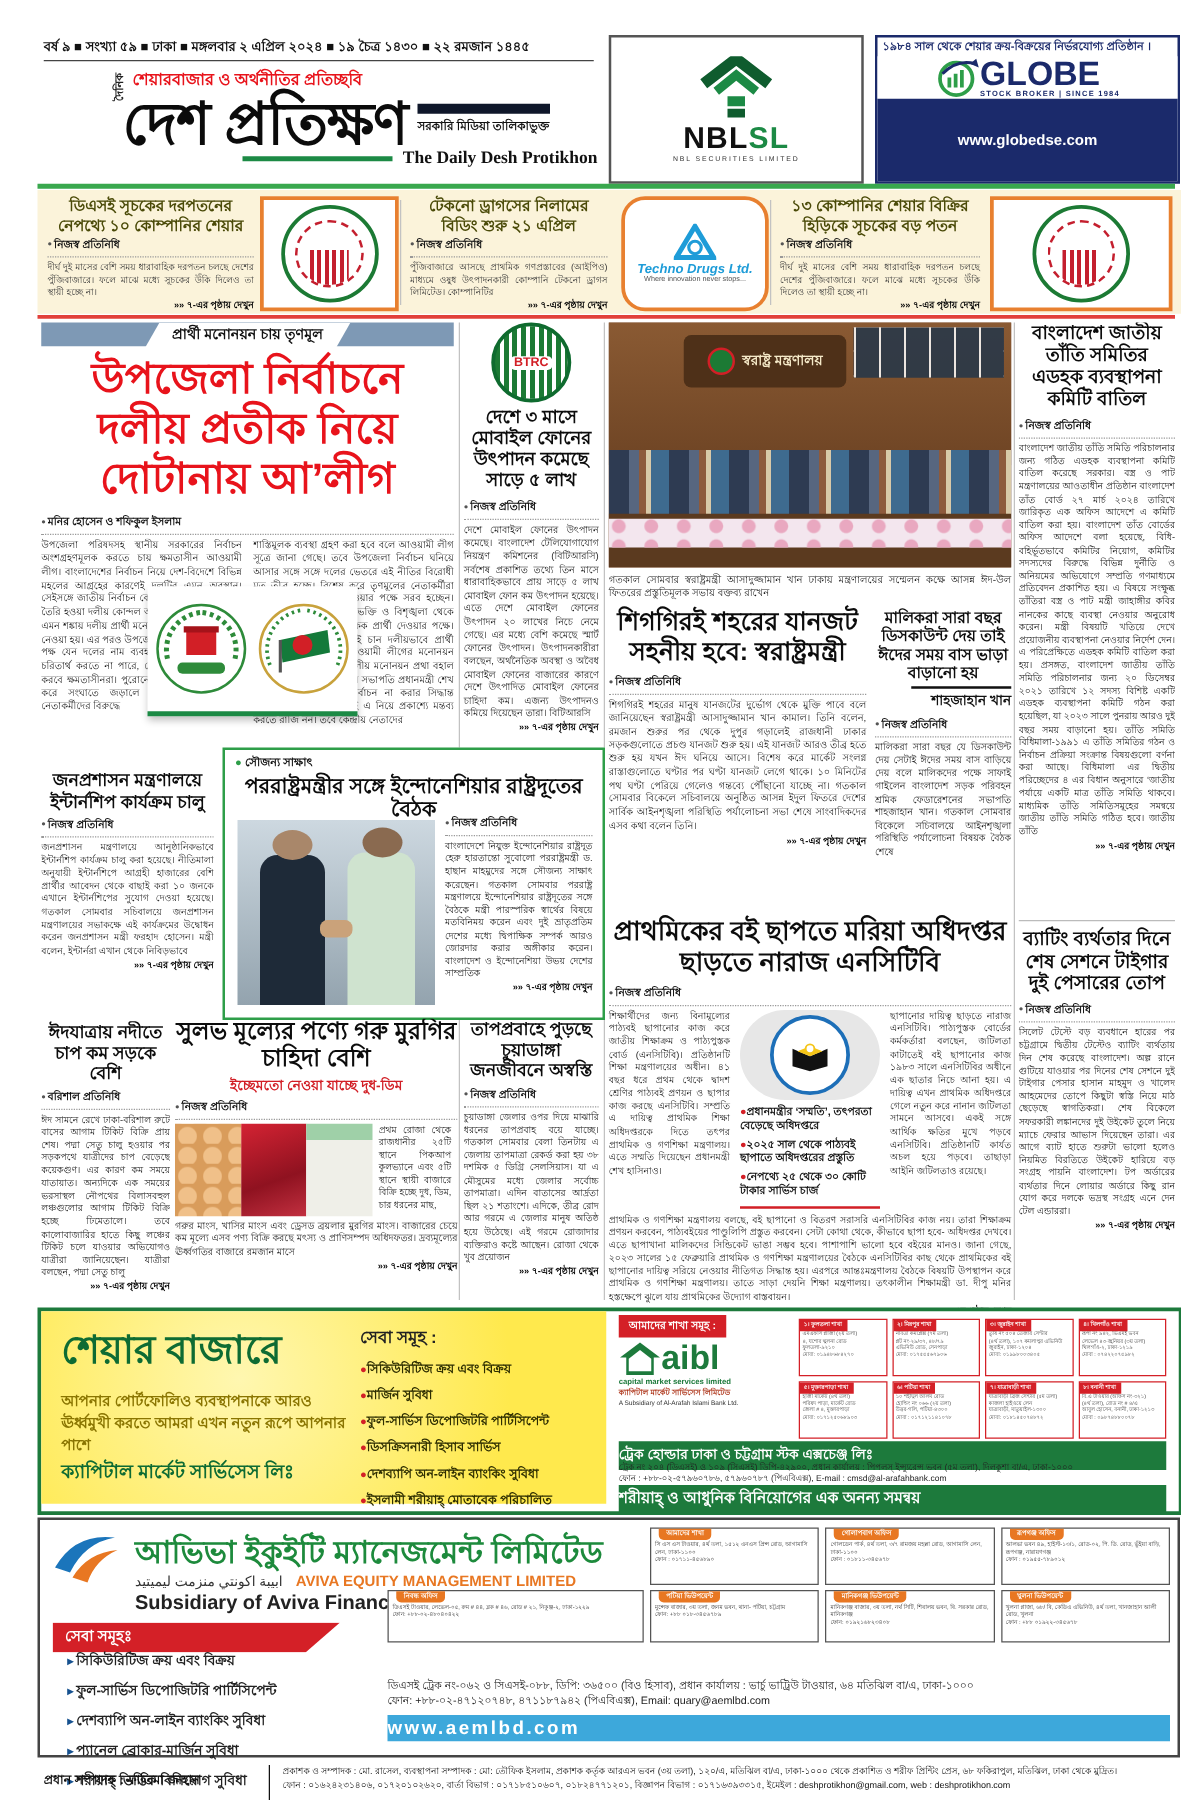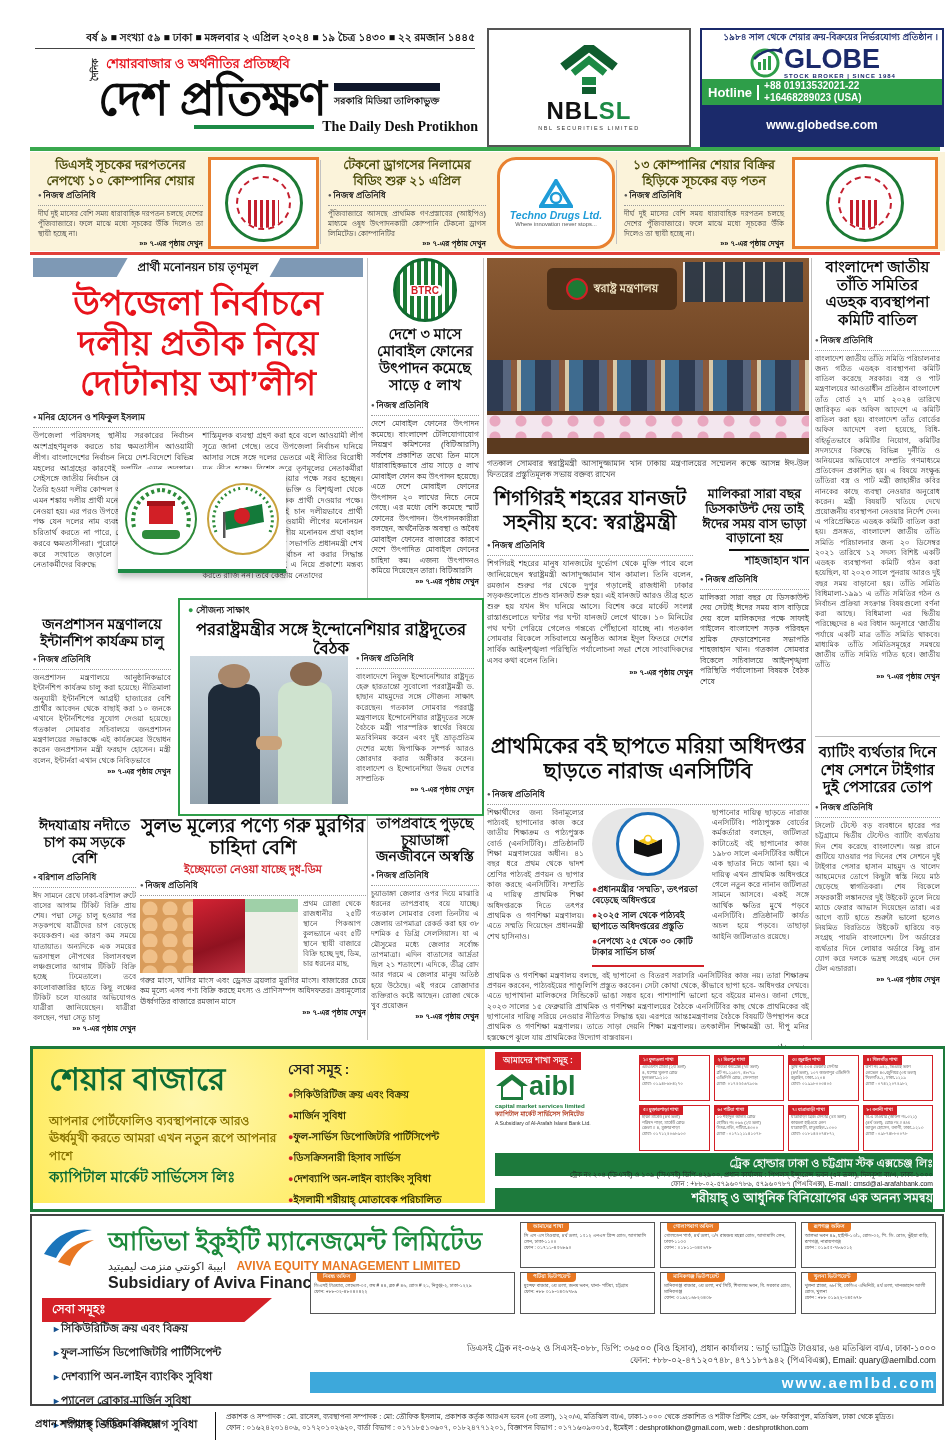--- a/index.html
+++ b/index.html
@@ -1,20 +1,20 @@
 <!DOCTYPE html>
 <html><head>
 <meta charset="utf-8">
 <style>
   html,body{margin:0;padding:0;background:#e9e9e9;}
   .page{position:relative;width:945px;height:1452px;background:#ffffff;margin:0 auto;
         font-family:"Liberation Sans","DejaVu Sans",sans-serif;color:#111;overflow:hidden;}
   .abs{position:absolute;}
   .b{font-weight:bold;}
-  .c{text-align:right;}
+  .c{text-align:left;}
   .pre{white-space:pre-line;}
   .byline{font-size:8.5px;font-weight:bold;color:#101010;}
   .byline::before{content:"\25CF  ";font-size:6px;color:#555;vertical-align:1px;}
   .dots{border-bottom:1px dotted #999;margin:2px 0 3px;}
   .body{font-size:7.8px;line-height:1.38;color:#1c1c1c;text-align:justify;}
   .more{font-weight:bold;font-size:7.4px;text-align:right;color:#000;}
   .hl{font-weight:900;text-align:center;line-height:1.18;color:#0c0c0c;}
   .red{color:#e8131b;}
   .vline{border-left:1px solid #c2c2c2;}
   .tz-title{font-size:12.5px;font-weight:800;color:#4a4a08;text-align:center;line-height:1.25;}
@@ -78,27 +78,20 @@
           <rect x="15" y="14" width="3" height="11" fill="#2e9e49"></rect>
           <rect x="20" y="11" width="3" height="14" fill="#2e9e49"></rect>
         <path d="M6 14 Q18 2 32 6" fill="none" stroke="#1b2a6b" stroke-width="2.5"></path>
         <polygon points="33,2 35,9 28,6" fill="#1b2a6b"></polygon>
       </svg>
       <div>
         <div style="font-size:27px;font-weight:900;color:#1b2a6b;line-height:1;">GLOBE</div>
         <div class="b" style="font-size:6px;color:#1b2a6b;letter-spacing:1px;">STOCK BROKER   |   SINCE 1984</div>
       </div>
     </div>
-    <div style="display:flex;align-items:center;background:#2e9e49;color:#fff;padding:1px 6px;">
-      <div class="b" style="font-size:13px;border-right:2px solid #fff;padding-right:5px;margin-right:5px;">Hotline</div>
-      <div class="b" style="font-size:10px;line-height:1.2;">
-        <div>+88 01913532021-22</div>
-        <div>+16468289023 (USA)</div>
-      </div>
-    </div>
     <div class="c b" style="background:#1b2a6b;color:#fff;font-size:12px;flex:1;display:flex;align-items:center;justify-content:center;">www.globedse.com</div>
   </div>
 
   <div class="abs" style="left:30px;top:147px;width:910px;height:4px;background:#39a84e;"></div>
 
   <div class="abs" style="left:30px;top:152px;width:910px;height:99px;background:#fbf3da;padding-left:28px;">
     <div class="abs" style="left:8px;top:6px;width:165px;">
       <div class="tz-title">ডিএসই সূচকের দরপতনের নেপথ্যে ১০ কোম্পানির শেয়ার</div>
       <div class="byline">নিজস্ব প্রতিনিধি</div>
       <div class="dots"></div>

